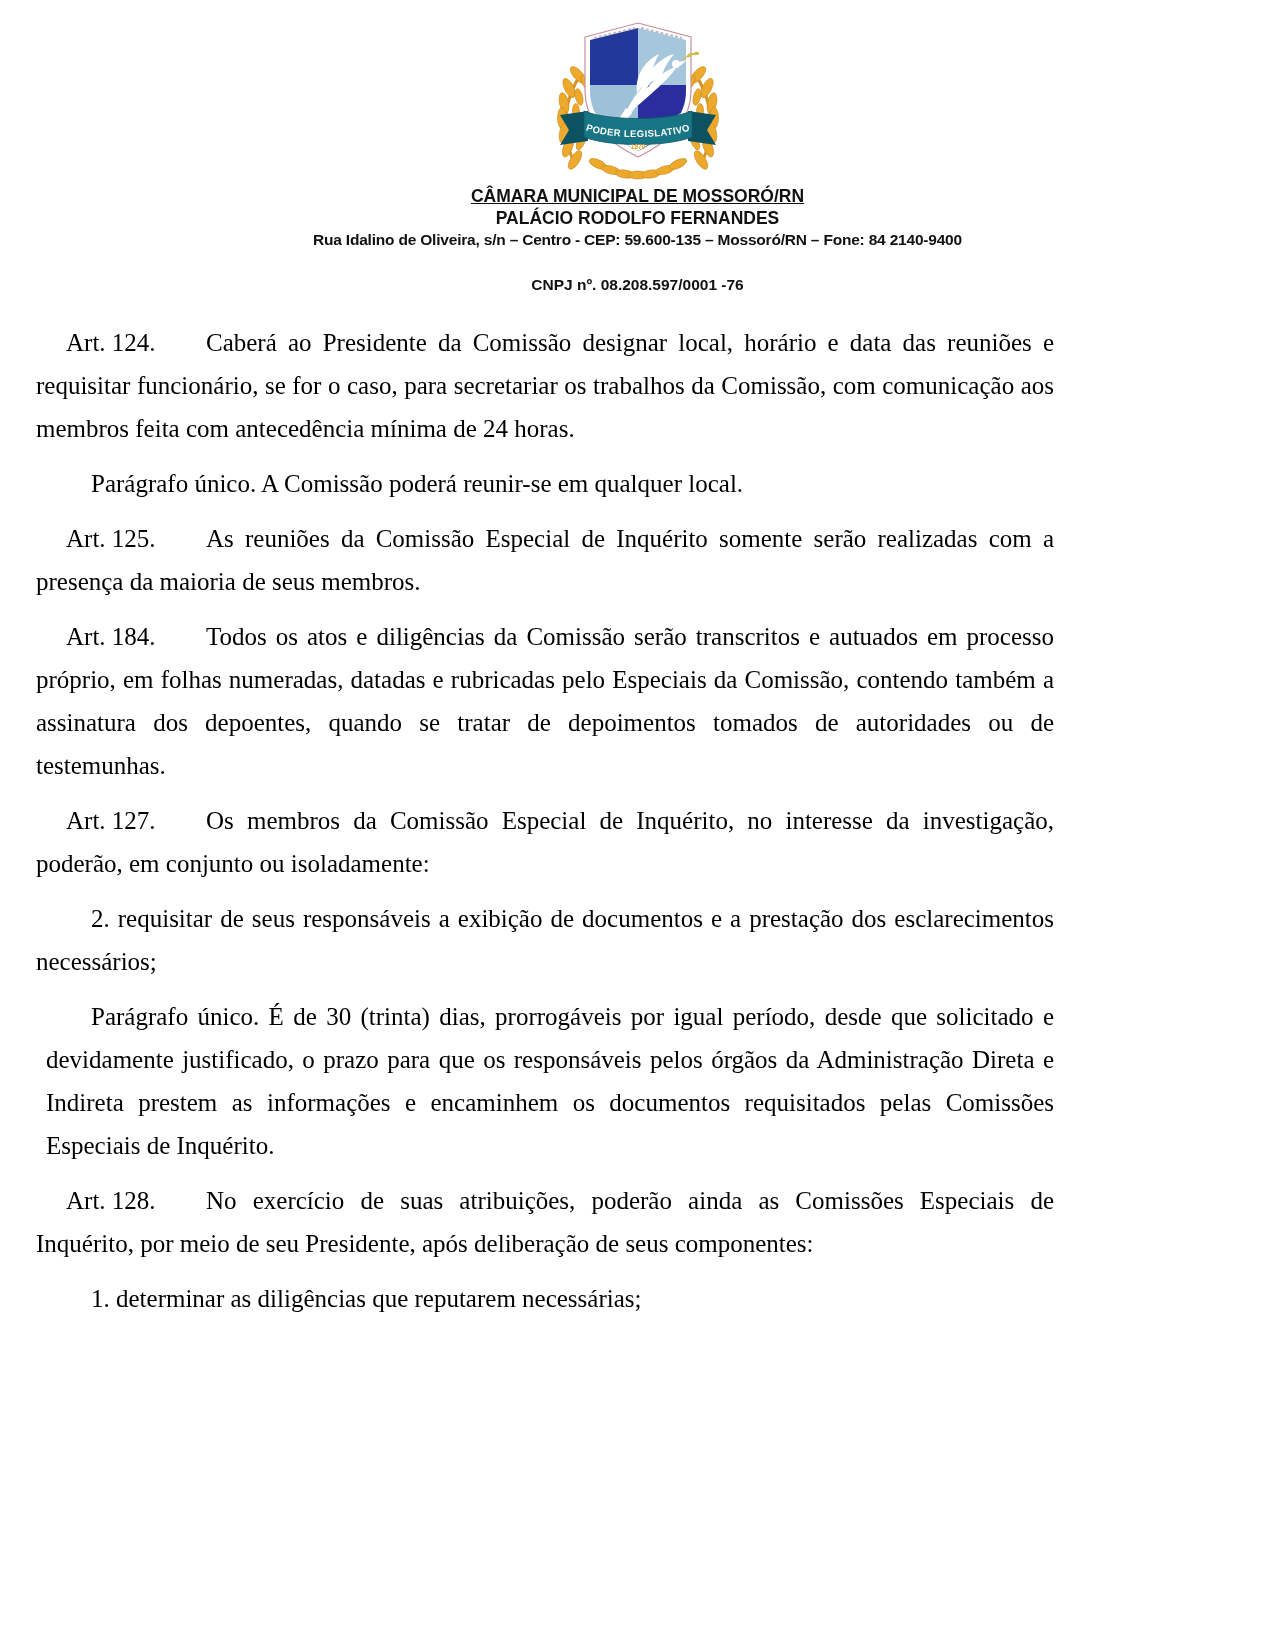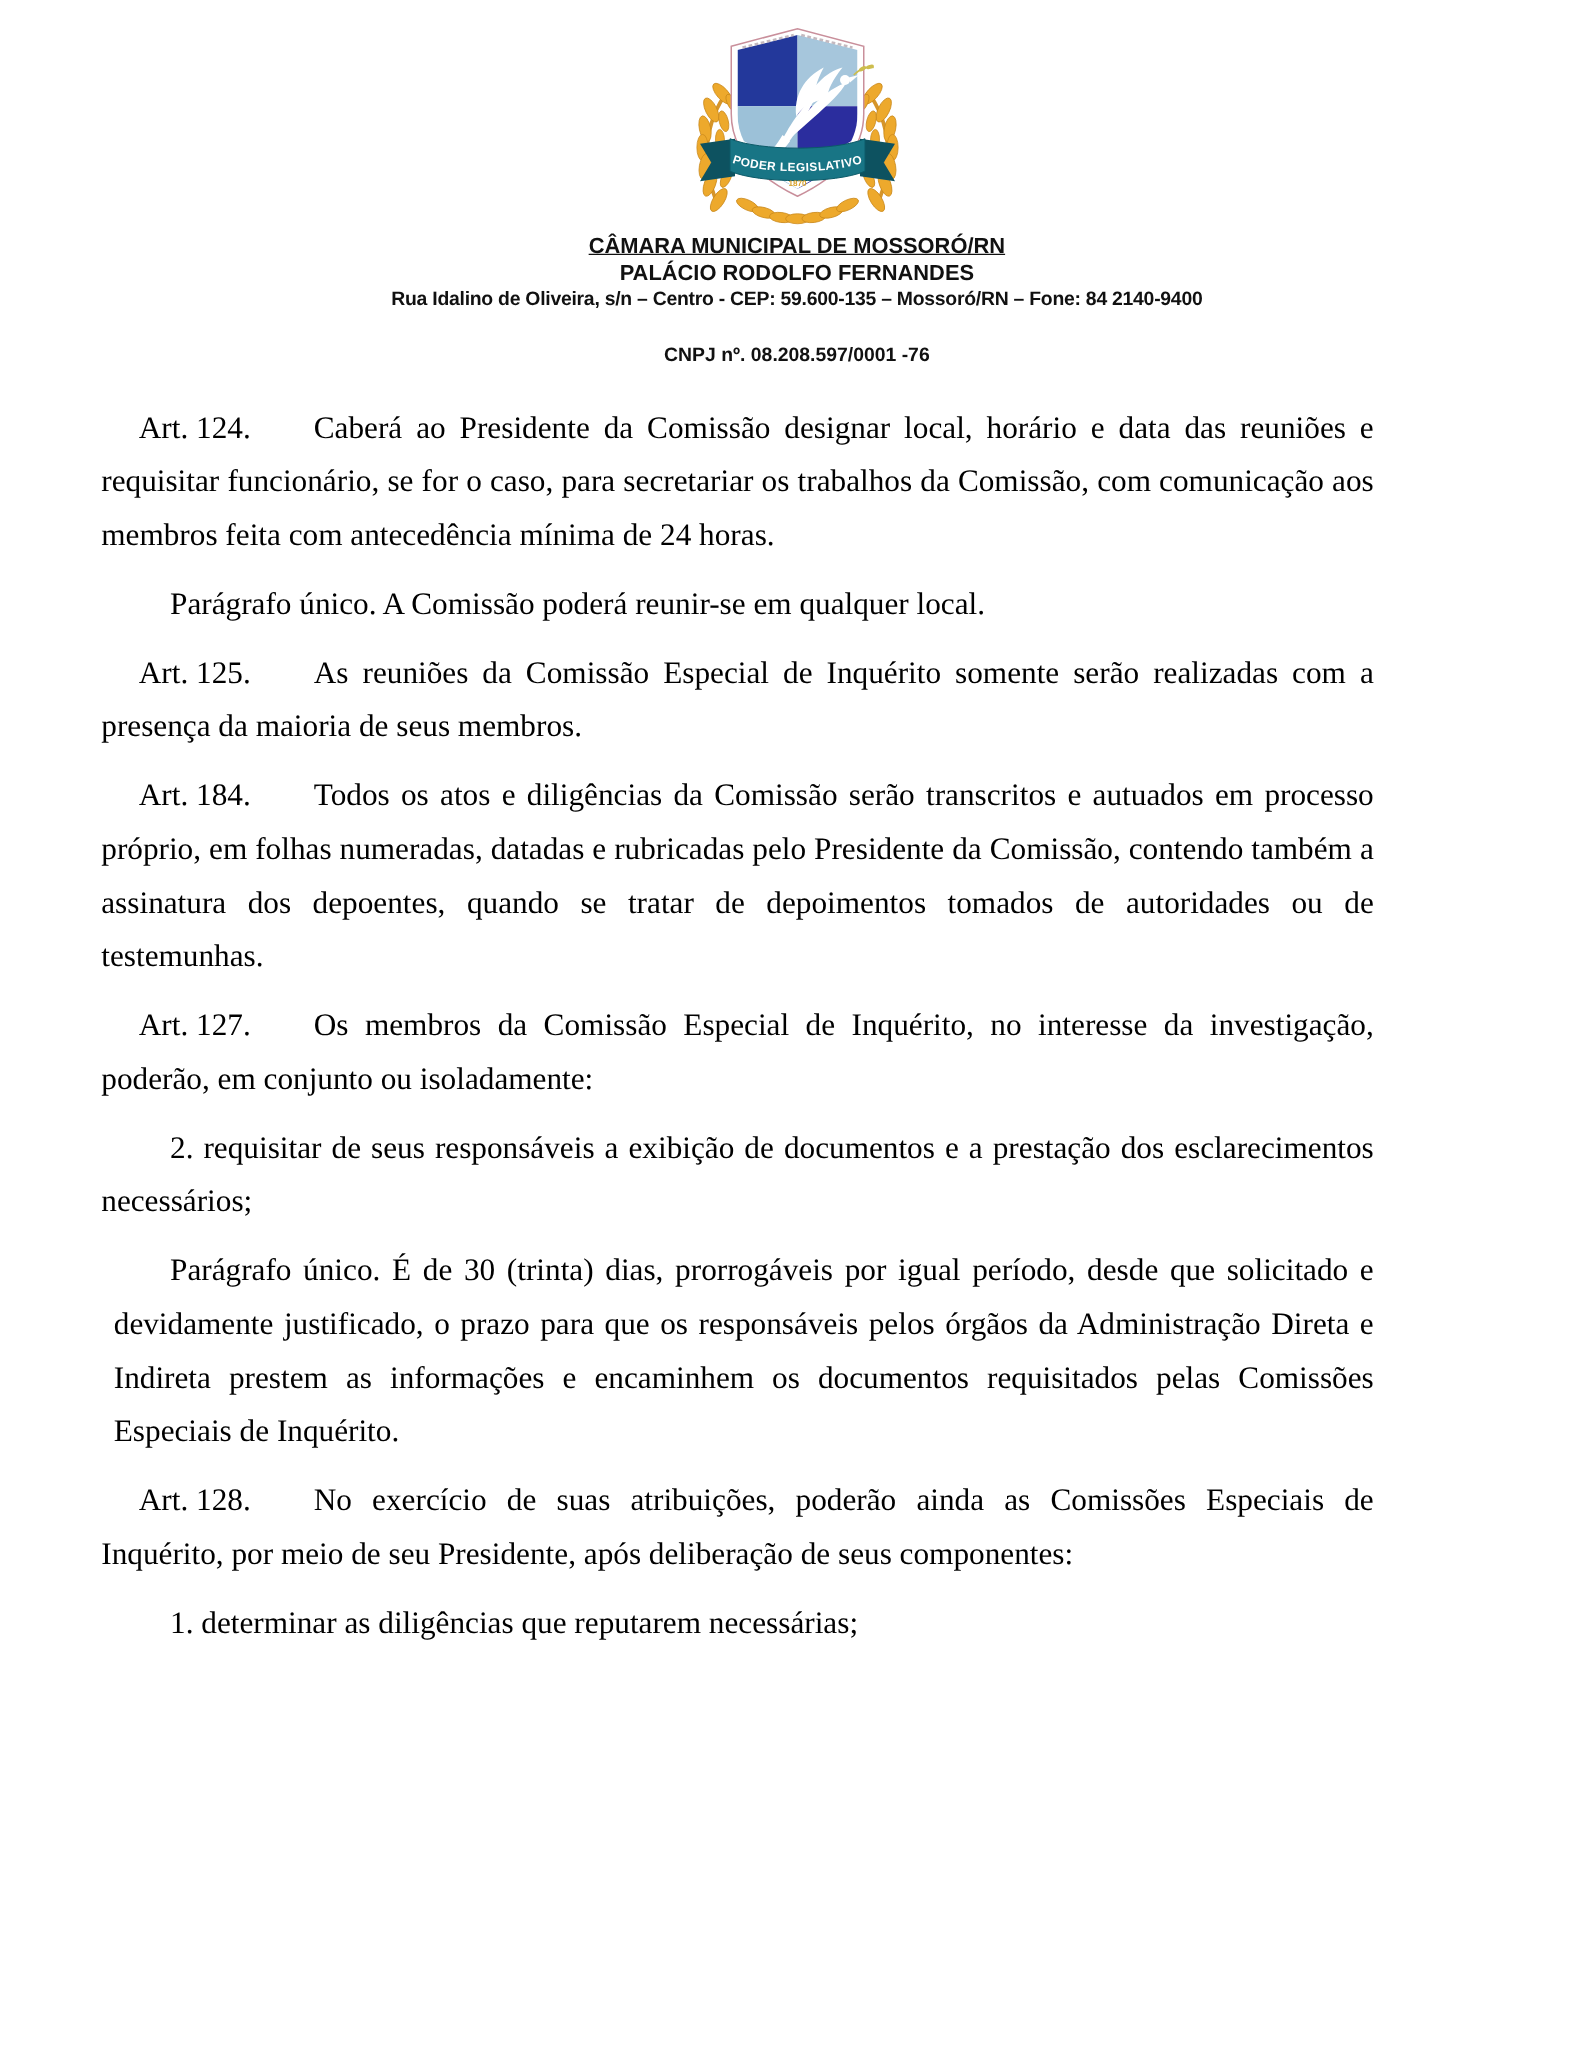--- a/index.html
+++ b/index.html
@@ -19,21 +19,21 @@
     color:#111;
   }
   .crest-wrap { width:200px; height:168px; margin:0 auto 4px auto; }
   .h-org   { font-size:17.5px; line-height:22px;text-decoration:underline; }
   .h-build { font-size:17.5px; line-height:22px; }
   .h-addr  { font-size:15.5px; line-height:21px; letter-spacing:-0.2px; }
   .h-cnpj  { font-size:15.5px; line-height:21px;margin-top:24px; }
 
   .doc-body {
     width:1018px;
-    margin:26px 0 0 81px;
+    margin:26px 0 0 36px;
     font-size:25px;
     line-height:43px;
     text-align:justify;
   }
   .doc-body p { margin:0 0 12px 0; }
   .para-art   { text-indent:30px; }
   .art-label  { display:inline-block; width:140px; text-indent:0; }
   .para-pu    { text-indent:55px; }
   .para-item  { text-indent:55px; }
   .para-pu-block { padding-left:10px; text-indent:45px; }
@@ -159,21 +159,21 @@
   </div>
 
   <div class="doc-body">
 
     <p class="para-art"><span class="art-label">Art. 124.</span><span>Caberá ao Presidente da Comissão designar local, horário e data das reuniões e requisitar funcionário, se for o caso, para secretariar os trabalhos da Comissão, com comunicação aos membros feita com antecedência mínima de 24 horas.</span></p>
 
     <p class="para-pu"><span>Parágrafo único. A Comissão poderá reunir-se em qualquer local.</span></p>
 
     <p class="para-art"><span class="art-label">Art. 125.</span><span>As reuniões da Comissão Especial de Inquérito somente serão realizadas com a presença da maioria de seus membros.</span></p>
 
-    <p class="para-art"><span class="art-label">Art. 184.</span><span>Todos os atos e diligências da Comissão serão transcritos e autuados em processo próprio, em folhas numeradas, datadas e rubricadas pelo Presidente da Comissão, contendo também a assinatura dos depoentes, quando se tratar de depoimentos tomados de autoridades ou de testemunhas.</span></p>
+    <p class="para-art"><span class="art-label">Art. 184.</span><span>Todos os atos e diligências da Comissão serão transcritos e autuados em processo próprio, em folhas numeradas, datadas e rubricadas pelo Especiais da Comissão, contendo também a assinatura dos depoentes, quando se tratar de depoimentos tomados de autoridades ou de testemunhas.</span></p>
 
     <p class="para-art"><span class="art-label">Art. 127.</span><span>Os membros da Comissão Especial de Inquérito, no interesse da investigação, poderão, em conjunto ou isoladamente:</span></p>
 
 
     <p class="para-item"><span>2. requisitar de seus responsáveis a exibição de documentos e a prestação dos esclarecimentos necessários;</span></p>
 
 
     <p class="para-pu-block"><span>Parágrafo único. É de 30 (trinta) dias, prorrogáveis por igual período, desde que solicitado e devidamente justificado, o prazo para que os responsáveis pelos órgãos da Administração Direta e Indireta prestem as informações e encaminhem os documentos requisitados pelas Comissões Especiais de Inquérito.</span></p>
 
     <p class="para-art"><span class="art-label">Art. 128.</span><span>No exercício de suas atribuições, poderão ainda as Comissões Especiais de Inquérito, por meio de seu Presidente, após deliberação de seus componentes:</span></p>

